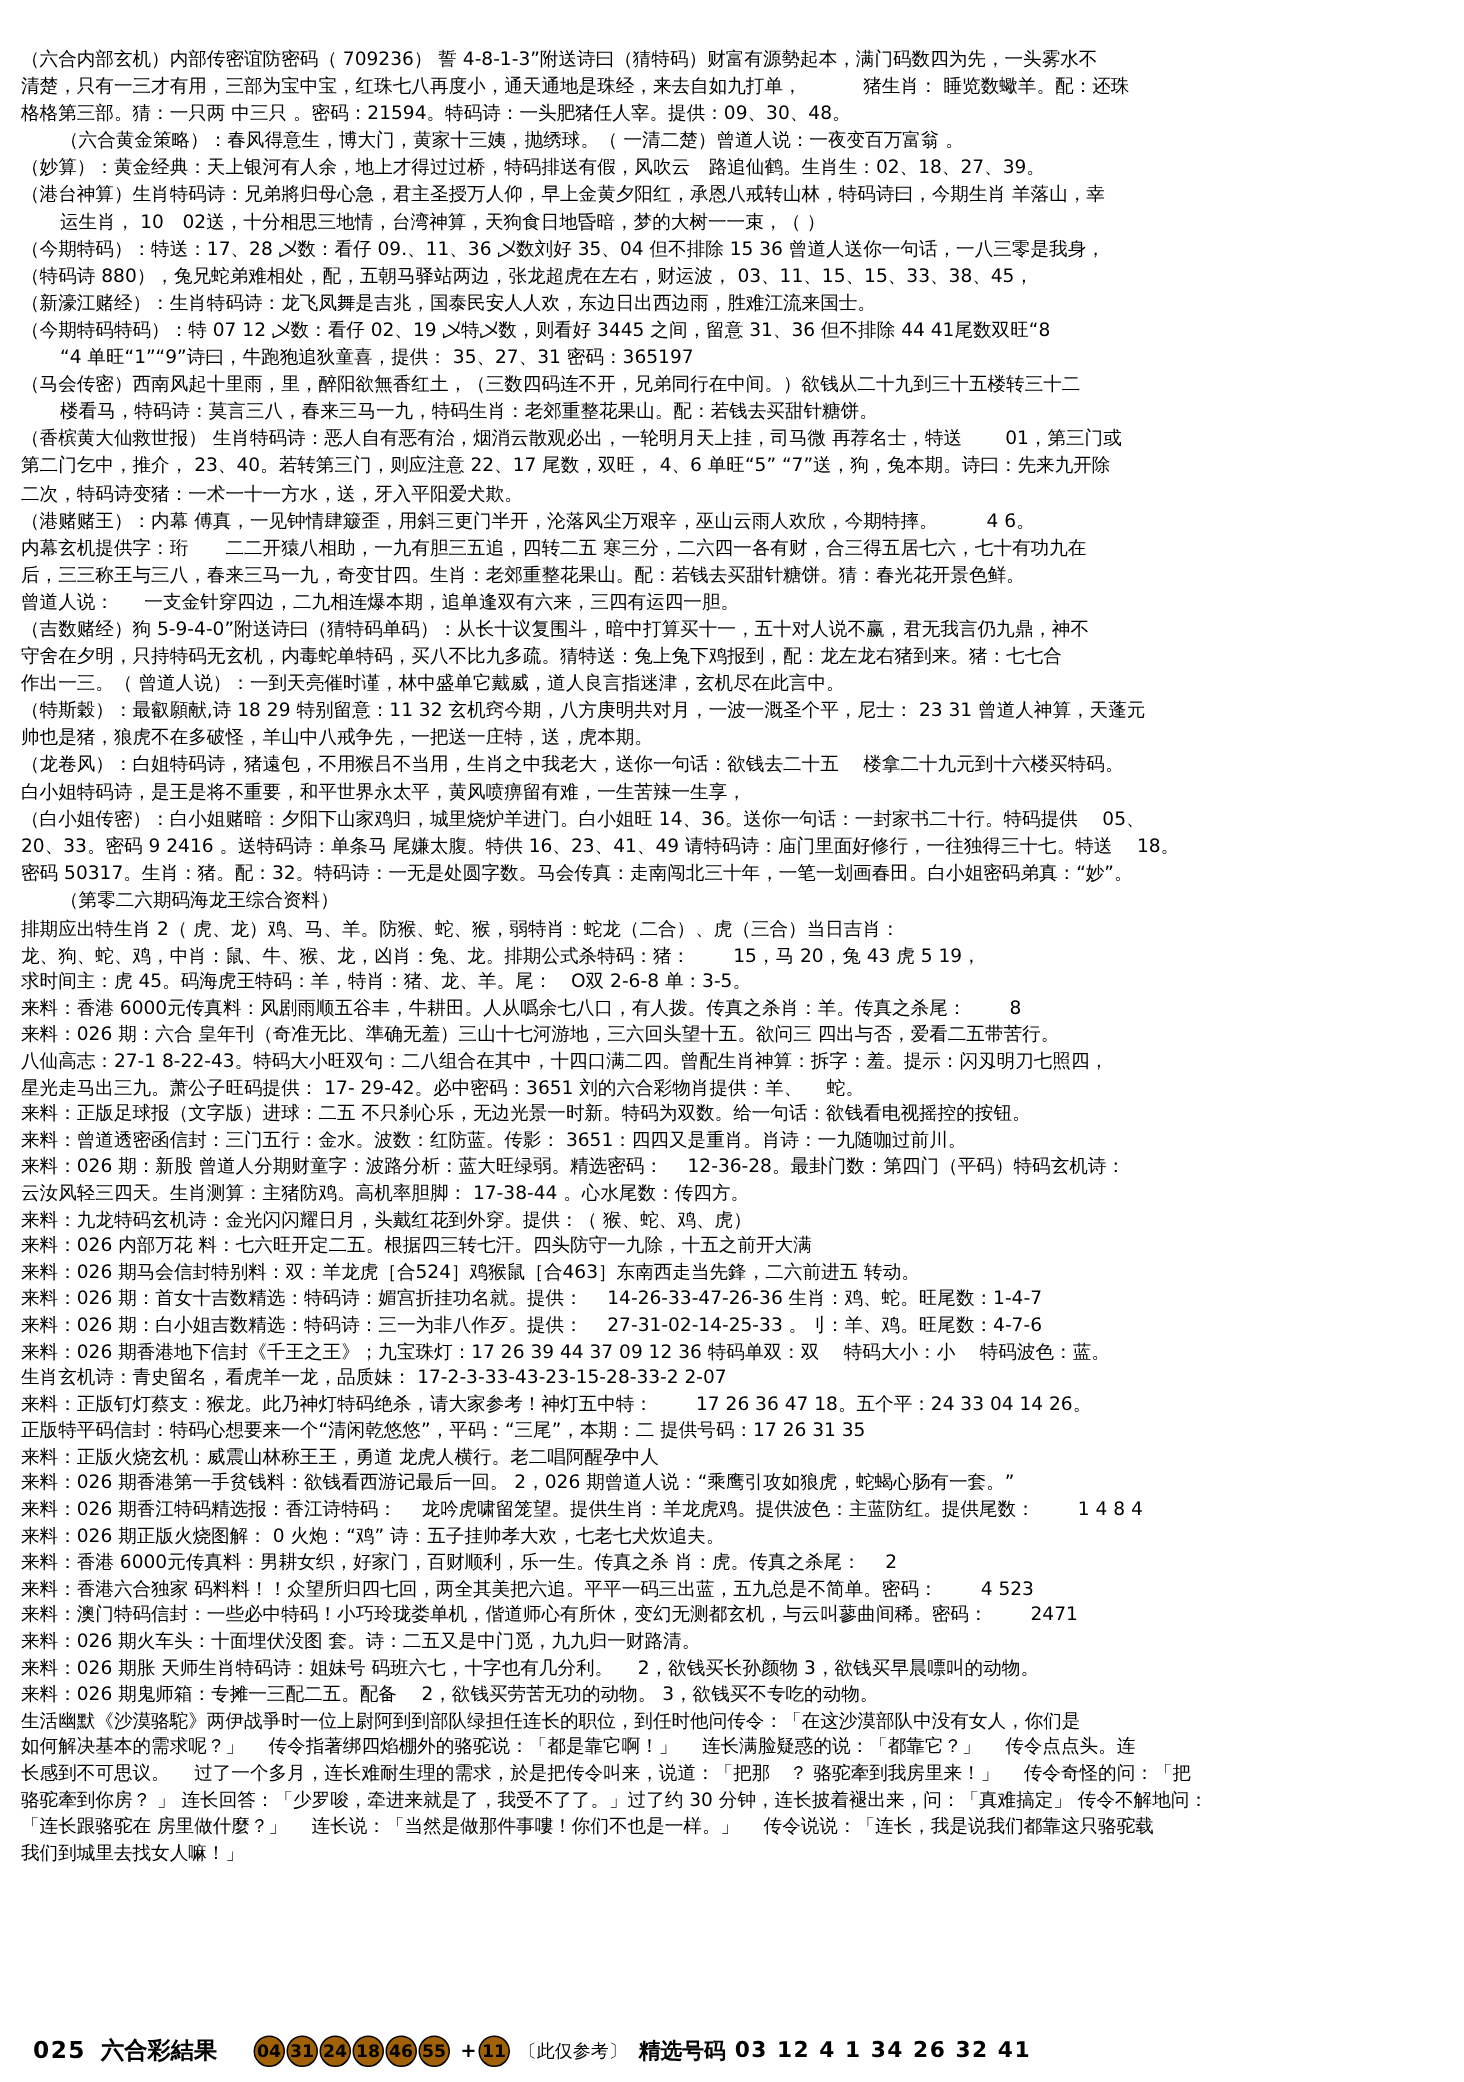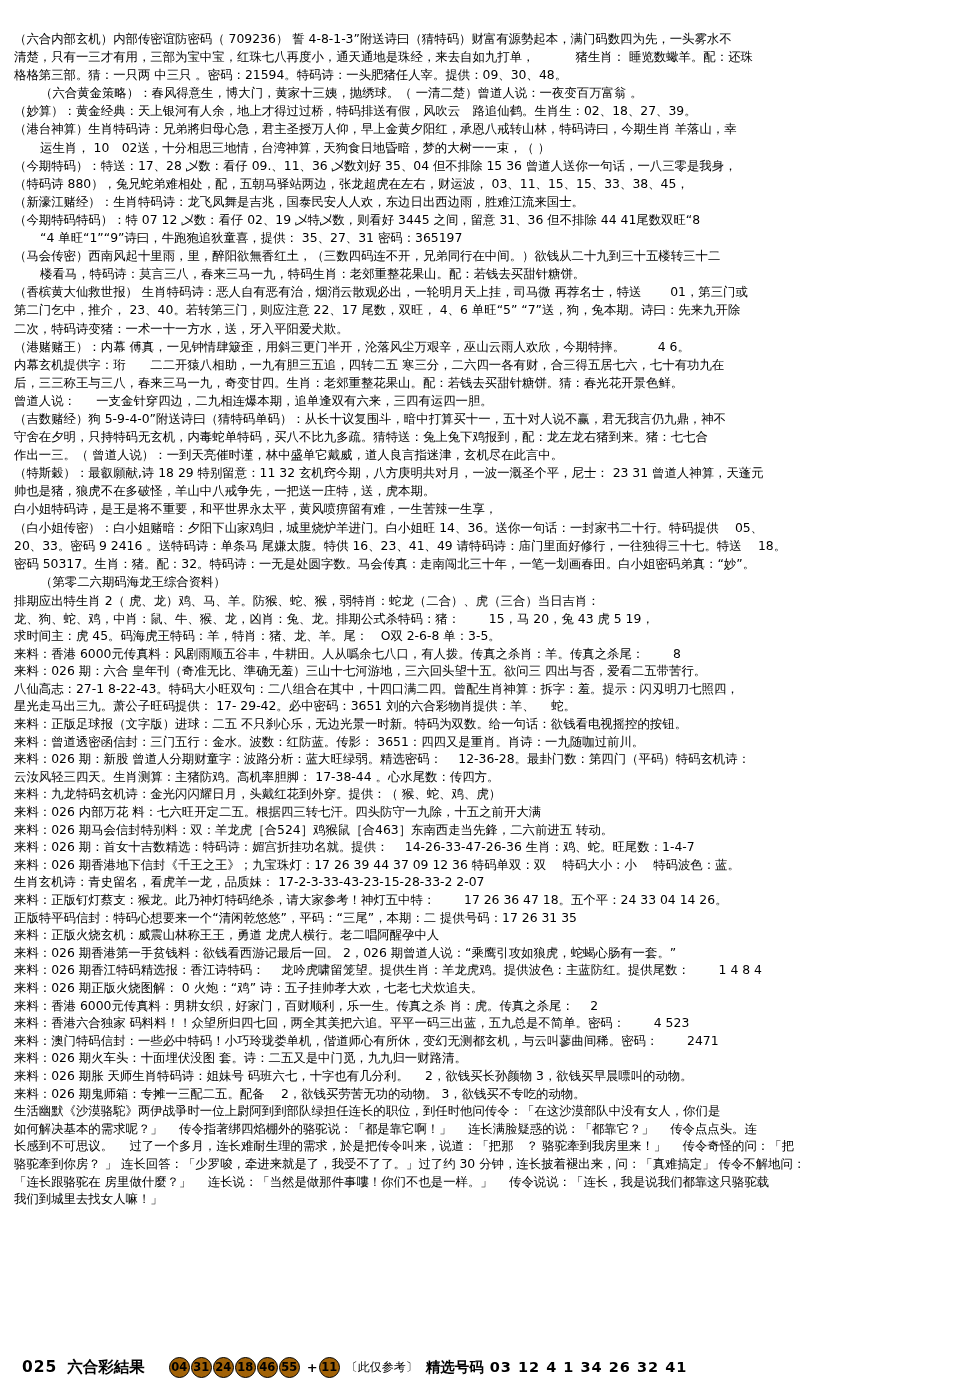--- a/index.html
+++ b/index.html
@@ -95,20 +95,21 @@
       <p>二次，特码诗变猪：一术一十一方水，送，牙入平阳爱犬欺。</p>
       <p>（港赌赌王）：内幕 傅真，一见钟情肆簸歪，用斜三更门半开，沦落风尘万艰辛，巫山云雨人欢欣，今期特摔。 　　 4 6。</p>
       <p>内幕玄机提供字：珩　　二二开猿八相助，一九有胆三五追，四转二五 寒三分，二六四一各有财，合三得五居七六，七十有功九在</p>
       <p>后，三三称王与三八，春来三马一九，奇变甘四。生肖：老郊重整花果山。配：若钱去买甜针糖饼。猜：春光花开景色鲜。</p>
       <p>曾道人说： 　 一支金针穿四边，二九相连爆本期，追单逢双有六来，三四有运四一胆。</p>
       <p>（吉数赌经）狗 5-9-4-0”附送诗曰（猜特码单码）：从长十议复围斗，暗中打算买十一，五十对人说不赢，君无我言仍九鼎，神不</p>
       <p>守舍在夕明，只持特码无玄机，内毒蛇单特码，买八不比九多疏。猜特送：兔上兔下鸡报到，配：龙左龙右猪到来。猪：七七合</p>
       <p>作出一三。（ 曾道人说）：一到天亮催时谨，林中盛单它戴威，道人良言指迷津，玄机尽在此言中。</p>
       <p>（特斯穀）：最叡願献,诗 18 29 特别留意：11 32 玄机窍今期，八方庚明共对月，一波一溉圣个平，尼士： 23 31 曾道人神算，天蓬元</p>
       <p>帅也是猪，狼虎不在多破怪，羊山中八戒争先，一把送一庄特，送，虎本期。</p>
+      <p>（龙卷风）：白姐特码诗，猪遠包，不用猴吕不当用，生肖之中我老大，送你一句话：欲钱去二十五 　楼拿二十九元到十六楼买特码。</p>
       <p>白小姐特码诗，是王是将不重要，和平世界永太平，黄风喷痹留有难，一生苦辣一生享，</p>
       <p>（白小姐传密）：白小姐赌暗：夕阳下山家鸡归，城里烧炉羊进门。白小姐旺 14、36。送你一句话：一封家书二十行。特码提供 　05、</p>
       <p>20、33。密码 9 2416 。送特码诗：单条马 尾嫌太腹。特供 16、23、41、49 请特码诗：庙门里面好修行，一往独得三十七。特送 　18。</p>
       <p>密码 50317。生肖：猪。配：32。特码诗：一无是处圆字数。马会传真：走南闯北三十年，一笔一划画春田。白小姐密码弟真：“妙”。</p>
       <p class="ind">（第零二六期码海龙王综合资料）</p>
     </div>
   <div class="block sec2 tight" id="sec2">
       <p>排期应出特生肖 2（ 虎、龙）鸡、马、羊。防猴、蛇、猴，弱特肖：蛇龙（二合）、虎（三合）当日吉肖：</p>
       <p>龙、狗、蛇、鸡，中肖：鼠、牛、猴、龙，凶肖：兔、龙。排期公式杀特码：猪： 　　15，马 20，兔 43 虎 5 19，</p>
       <p>求时间主：虎 45。码海虎王特码：羊，特肖：猪、龙、羊。尾：　O双 2-6-8 单：3-5。</p>
@@ -117,20 +118,21 @@
       <p>八仙高志：27-1 8-22-43。特码大小旺双句：二八组合在其中，十四口满二四。曾配生肖神算：拆字：羞。提示：闪刄明刀七照四，</p>
       <p>星光走马出三九。萧公子旺码提供： 17- 29-42。必中密码：3651 刘的六合彩物肖提供：羊、 　蛇。</p>
       <p>来料：正版足球报（文字版）进球：二五 不只刹心乐，无边光景一时新。特码为双数。给一句话：欲钱看电视摇控的按钮。</p>
       <p>来料：曾道透密函信封：三门五行：金水。波数：红防蓝。传影： 3651：四四又是重肖。肖诗：一九随咖过前川。</p>
       <p>来料：026 期：新股 曾道人分期财童字：波路分析：蓝大旺绿弱。精选密码： 　12-36-28。最卦门数：第四门（平码）特码玄机诗：</p>
       <p>云汝风轻三四天。生肖测算：主猪防鸡。高机率胆脚： 17-38-44 。心水尾数：传四方。</p>
       <p>来料：九龙特码玄机诗：金光闪闪耀日月，头戴红花到外穿。提供：（ 猴、蛇、鸡、虎）</p>
       <p>来料：026 内部万花 料：七六旺开定二五。根据四三转七汗。四头防守一九除，十五之前开大满</p>
       <p>来料：026 期马会信封特别料：双：羊龙虎［合524］鸡猴鼠［合463］东南西走当先鋒，二六前进五 转动。</p>
       <p>来料：026 期：首女十吉数精选：特码诗：媚宫折挂功名就。提供： 　14-26-33-47-26-36 生肖：鸡、蛇。旺尾数：1-4-7</p>
+      <p>来料：026 期：白小姐吉数精选：特码诗：三一为非八作歹。提供： 　27-31-02-14-25-33 。刂：羊、鸡。旺尾数：4-7-6</p>
       <p>来料：026 期香港地下信封《千王之王》；九宝珠灯：17 26 39 44 37 09 12 36 特码单双：双 　特码大小：小 　特码波色：蓝。</p>
       <p>生肖玄机诗：青史留名，看虎羊一龙，品质妹： 17-2-3-33-43-23-15-28-33-2 2-07</p>
       <p>来料：正版钉灯蔡支：猴龙。此乃神灯特码绝杀，请大家参考！神灯五中特： 　　17 26 36 47 18。五个平：24 33 04 14 26。</p>
       <p>正版特平码信封：特码心想要来一个“清闲乾悠悠”，平码：“三尾”，本期：二 提供号码：17 26 31 35</p>
       <p>来料：正版火烧玄机：威震山林称王王，勇道 龙虎人横行。老二唱阿醒孕中人</p>
       <p>来料：026 期香港第一手贫钱料：欲钱看西游记最后一回。 2，026 期曾道人说：“乘鹰引攻如狼虎，蛇蝎心肠有一套。”</p>
       <p>来料：026 期香江特码精选报：香江诗特码： 　龙吟虎啸留笼望。提供生肖：羊龙虎鸡。提供波色：主蓝防红。提供尾数： 　　1 4 8 4</p>
       <p>来料：026 期正版火烧图解： 0 火炮：“鸡” 诗：五子挂帅孝大欢，七老七犬炊追夫。</p>
       <p>来料：香港 6000元传真料：男耕女织，好家门，百财顺利，乐一生。传真之杀 肖：虎。传真之杀尾： 　2</p>
       <p>来料：香港六合独家 码料料！！众望所归四七回，两全其美把六追。平平一码三出蓝，五九总是不简单。密码： 　　4 523</p>

